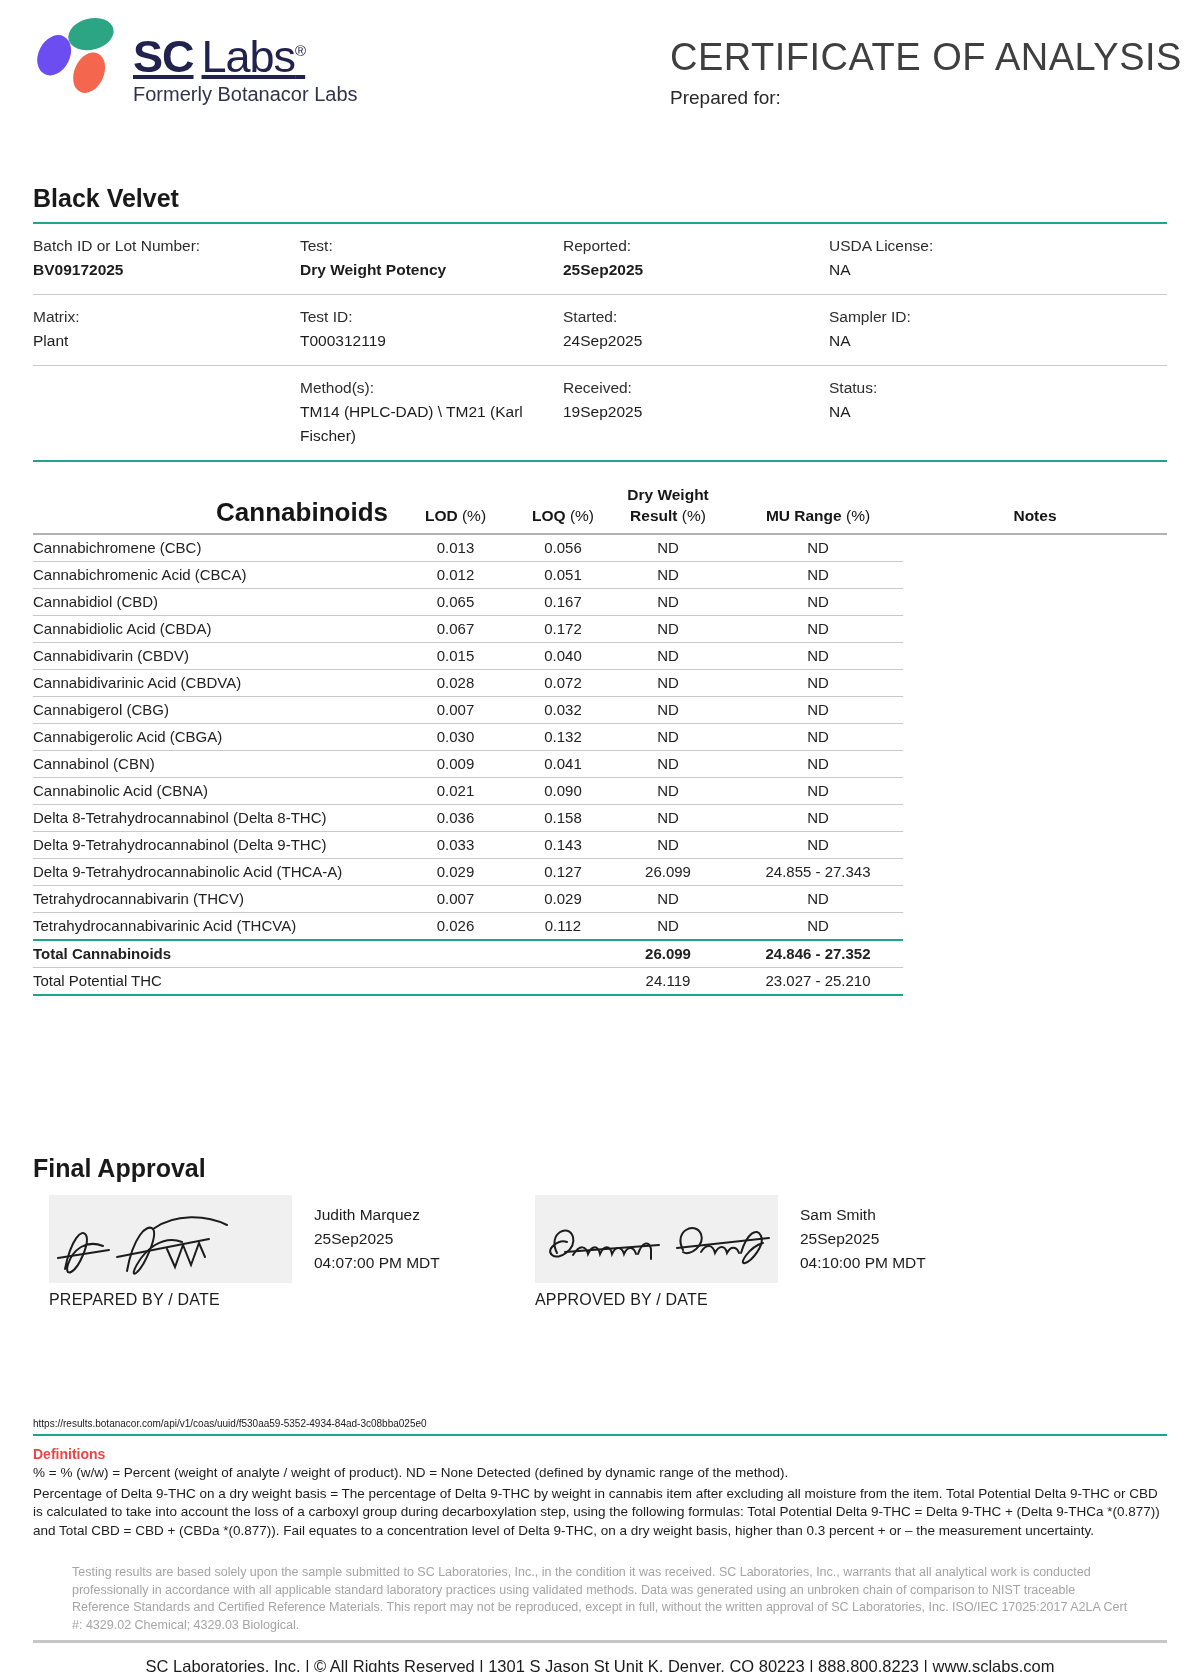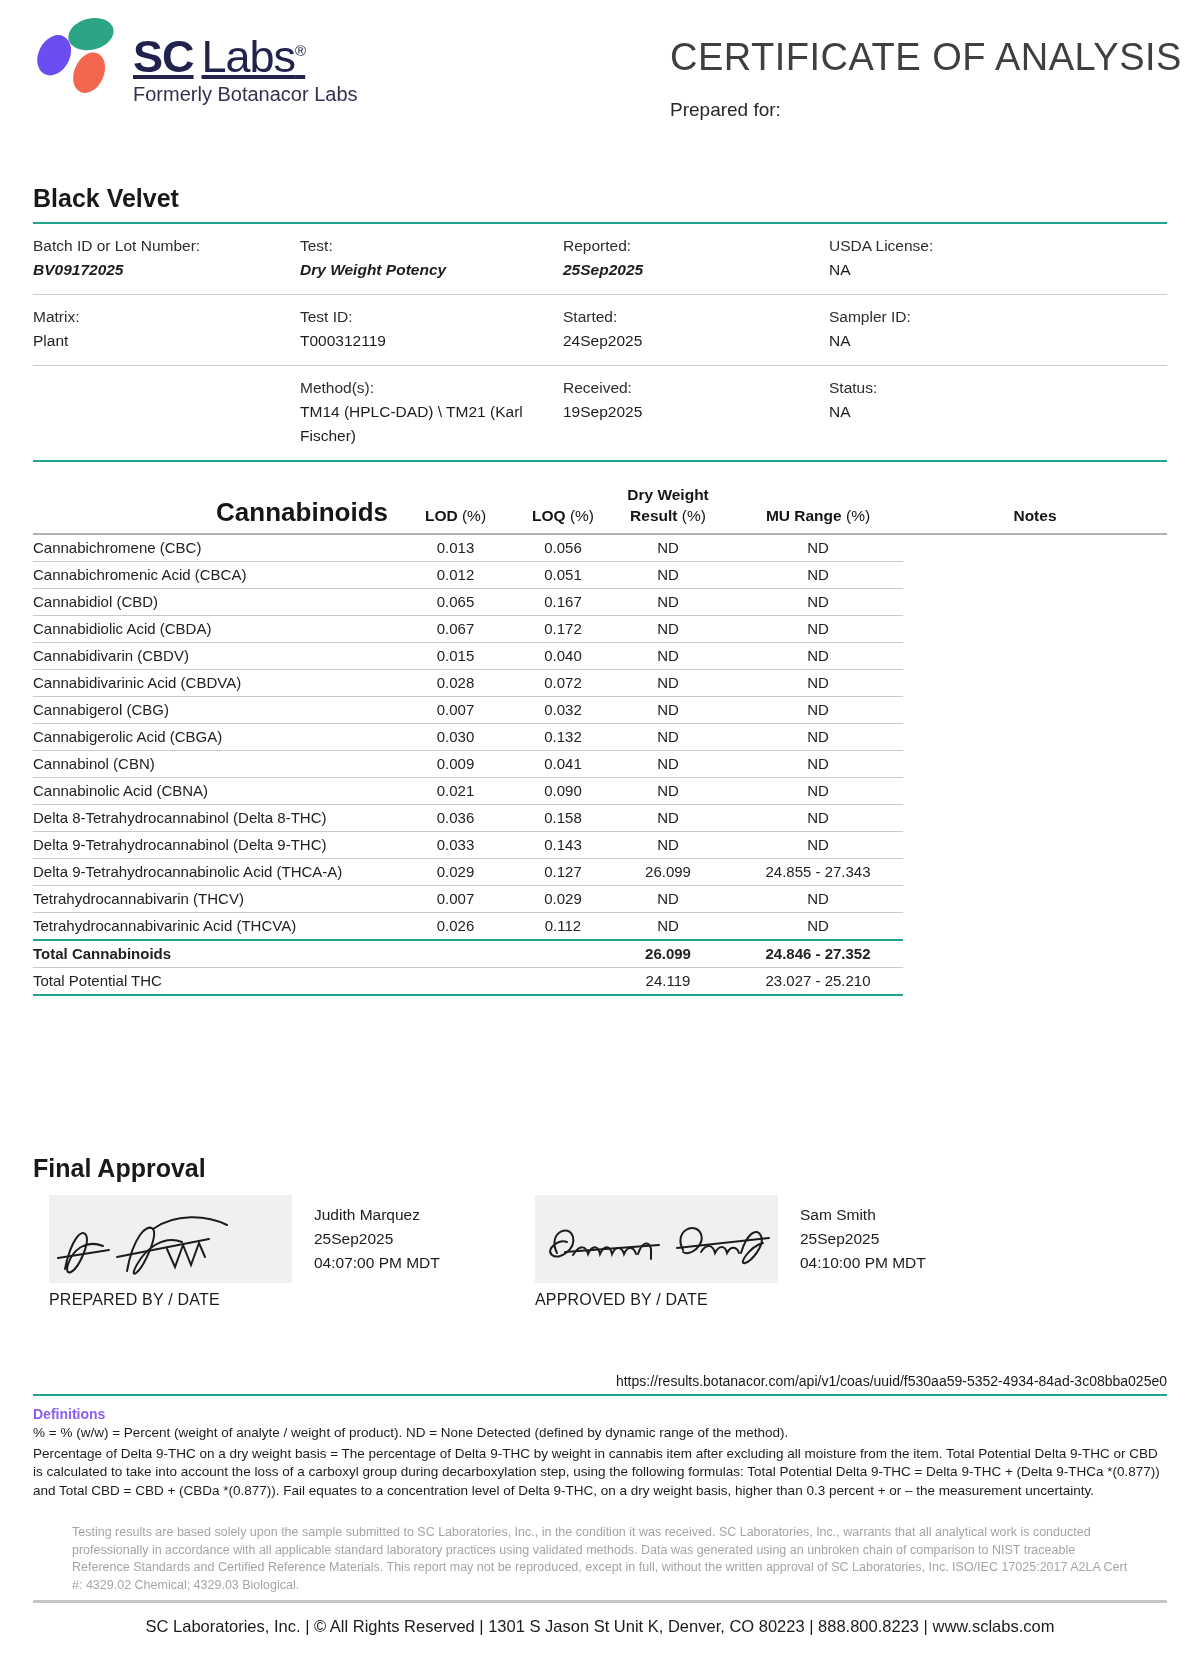--- a/index.html
+++ b/index.html
@@ -23,31 +23,31 @@
   .logo{position:absolute;left:33px;top:12px;display:flex;gap:8px;}
   .logo-mark{width:92px;height:92px;}
   .logo-text{padding-top:16px;}
   .brand-line{font-size:45px;line-height:46px;color:var(--navy);letter-spacing:-1px;text-decoration:underline;}
   .brand-line .sc{font-weight:bold;}
   .brand-line .labs{font-weight:normal;margin-left:8px;}
   .brand-line sup{font-size:15px;font-weight:normal;vertical-align:super;}
   .tagline{font-size:20px;color:#32324e;margin-top:3px;}
   .header-right{position:absolute;left:670px;top:36px;width:512px;}
   .coa-title{font-size:38px;font-weight:300;color:#3f3f3f;letter-spacing:0.5px;white-space:nowrap;}
-  .prepared-for{font-size:19px;color:#282828;margin-top:20px;}
+  .prepared-for{font-size:19px;color:#282828;margin-top:8px;}
 
   
   .sample-name{margin-top:32px;font-size:25px;font-weight:bold;color:#191919;}
   .sample-rule{border-bottom:2.5px solid var(--teal);margin-top:9px;}
   .info-row{display:grid;grid-template-columns:267px 263px 266px 1fr;
     border-bottom:1px solid var(--rule-gray);padding:10px 0 12px;}
   .info-row.last{border-bottom:2.5px solid var(--teal);}
   .info-label{font-size:15.5px;line-height:24px;color:#2d2d2d;}
   .info-value{font-size:15.5px;line-height:24px;color:#1c1c1c;padding-right:24px;}
-  .info-value.bold{font-weight:bold;font-style:italic;}
+  .info-value.bold{font-weight:bold;}
 
   
   .cann-table{width:1134px;border-collapse:collapse;table-layout:fixed;margin-top:22px;}
   .cann-table th{vertical-align:bottom;padding:0 0 7px;border-bottom:2px solid #b1b1b1;color:#161616;}
   th.h-analyte{text-align:right;font-size:26px;font-weight:bold;line-height:28px;}
   th.h-num{font-size:15.5px;font-weight:bold;text-align:center;line-height:21px;}
   th .unit{font-weight:normal;}
   .cann-table td{font-size:15px;color:#222;padding:4px 0 5px;line-height:17px;}
   td.c-analyte{text-align:left;}
   td.c-num{text-align:center;}
@@ -60,24 +60,24 @@
   .final-title{margin-top:158px;font-size:25px;font-weight:bold;color:#191919;}
   .approval-row{display:flex;margin-top:12px;padding-left:16px;}
   .approval-block{width:486px;}
   .sig-line{display:flex;gap:22px;}
   .sig-box{width:243px;height:88px;background:#f0f0f0;flex:0 0 auto;}
   .sig-box svg{width:100%;height:100%;}
   .sig-meta{font-size:15.5px;line-height:24px;padding-top:8px;color:#1c1c1c;}
   .sig-label{margin-top:8px;font-size:16px;color:#1c1c1c;letter-spacing:0.2px;}
 
   
-  .report-link{margin-top:64px;text-align:right;font-size:14px;color:#1a1a1a;text-decoration:none;display:block;}
+  .report-link{margin-top:109px;font-size:10px;color:#1a1a1a;text-decoration:none;display:block;}
   .teal-rule{border-bottom:2.5px solid var(--teal);margin-top:5px;}
   .defs{margin-top:10px;}
-  .defs-title{font-size:14px;font-weight:bold;color:#8b5cf6;}
+  .defs-title{font-size:14px;font-weight:bold;color:#ef4444;}
   .defs-body{font-size:13.5px;line-height:18.5px;color:#1d1d1d;margin-top:2px;}
 
   
   .disclaimer{margin:24px 39px 0 39px;font-size:12.5px;line-height:17.5px;color:#a5a5a5;}
   .doc-id{text-align:right;font-size:11.5px;color:#161616;margin-top:5px;}
   .footer-rule{border-top:3px solid #c6c6c6;margin-top:6px;}
   .footer-text{text-align:center;font-size:16.5px;color:#1b1b1b;margin-top:14px;}
 </style>
 </head>
 <body>

